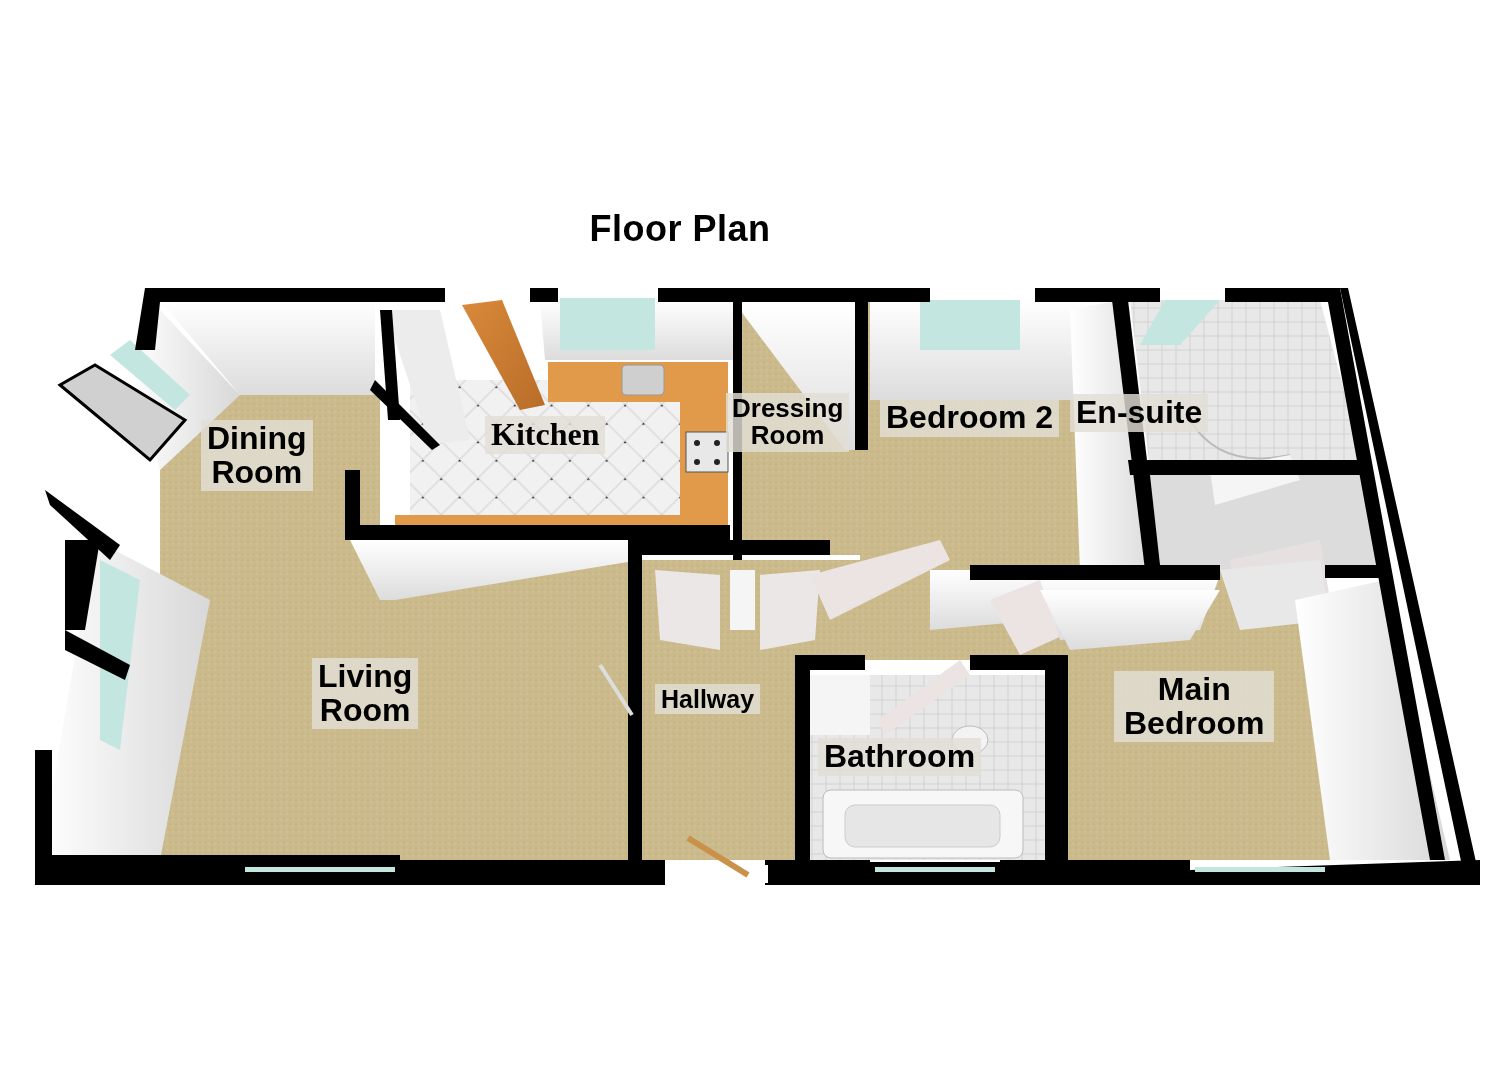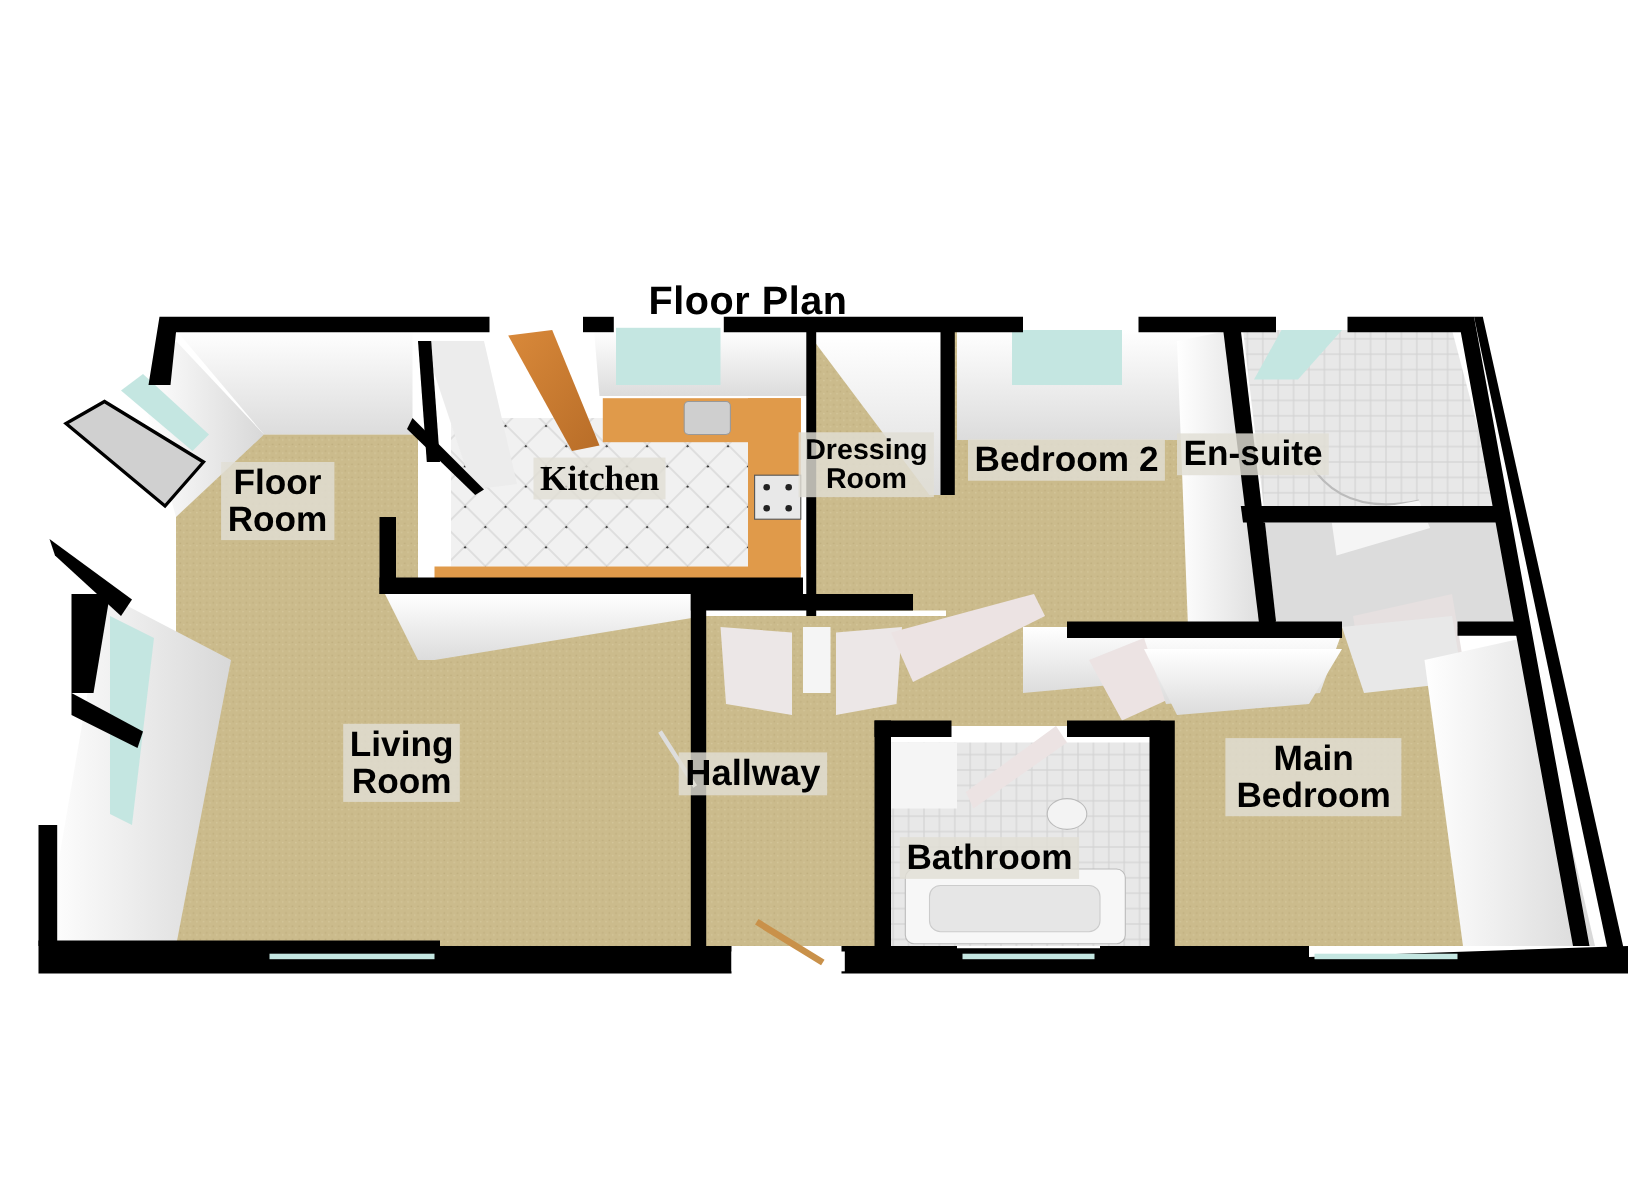--- a/index.html
+++ b/index.html
@@ -1,17 +1,17 @@
 <!DOCTYPE html>
 <html><head>
 <meta charset="utf-8">
 <style>
   html,body{margin:0;padding:0;background:#fff;}
   body{width:1485px;height:1080px;position:relative;overflow:hidden;font-family:"Liberation Sans",sans-serif;}
-  .title{position:absolute;left:0;width:1360px;top:208px;text-align:center;font-weight:bold;font-size:36px;color:#000;letter-spacing:0.5px;margin-top:44px;}
+  .title{position:absolute;left:0;width:1360px;top:208px;text-align:center;font-weight:bold;font-size:36px;color:#000;letter-spacing:0.5px;}
   svg.plan{position:absolute;left:0;top:0;}
   .label{position:absolute;background:rgba(225,222,212,0.82);font-weight:bold;color:#000;text-align:center;line-height:1.05;padding:2px 6px;}
 </style>
 </head>
 <body>
 
 <div class="title">Floor Plan</div>
 
 <svg class="plan" width="1485" height="1080" viewBox="0 0 1485 1080">
   <defs>
@@ -144,42 +144,42 @@
   <rect x="875" y="867" width="120" height="5" fill="#c4e6e1"></rect>
   <rect x="1195" y="867" width="130" height="5" fill="#c4e6e1"></rect>
 
   <rect x="665" y="865" width="18" height="18" fill="#fff"></rect>
   <rect x="750" y="865" width="18" height="18" fill="#fff"></rect>
   <line x1="688" y1="838" x2="748" y2="875" stroke="#c9914a" stroke-width="6"></line>
   <line x1="600" y1="665" x2="632" y2="715" stroke="#ddd" stroke-width="4"></line>
 </svg>
 
 <div class="label" style="left:201px;top:420px;font-size:32px;">
-  <div>Floor</div>
+  <div>Dining</div>
   <div>Room</div>
 </div>
 <div class="label" style="left:485px;top:416px;font-size:32px;font-family:Liberation Serif, serif;">
   <span>Kitchen</span>
 </div>
 <div class="label" style="left:726px;top:393px;font-size:26px;">
   <div>Dressing</div>
   <div>Room</div>
 </div>
 <div class="label" style="left:880px;top:399px;font-size:32px;">
   <span>Bedroom 2</span>
 </div>
 <div class="label" style="left:1070px;top:394px;font-size:32px;">
   <span>En-suite</span>
 </div>
 <div class="label" style="left:312px;top:658px;font-size:32px;text-align:center;">
   <div>Living</div>
   <div>Room</div>
 </div>
-<div class="label" style="left:617px;top:684px;font-size:33px;">
+<div class="label" style="left:655px;top:684px;font-size:25px;">
   <span>Hallway</span>
 </div>
-<div class="label" style="left:818px;top:761px;font-size:32px;">
+<div class="label" style="left:818px;top:738px;font-size:32px;">
   <span>Bathroom</span>
 </div>
 <div class="label" style="left:1114px;top:671px;font-size:32px;padding:2px 10px;">
   <div>Main</div>
   <div>Bedroom</div>
 </div>
 
 </body></html>

